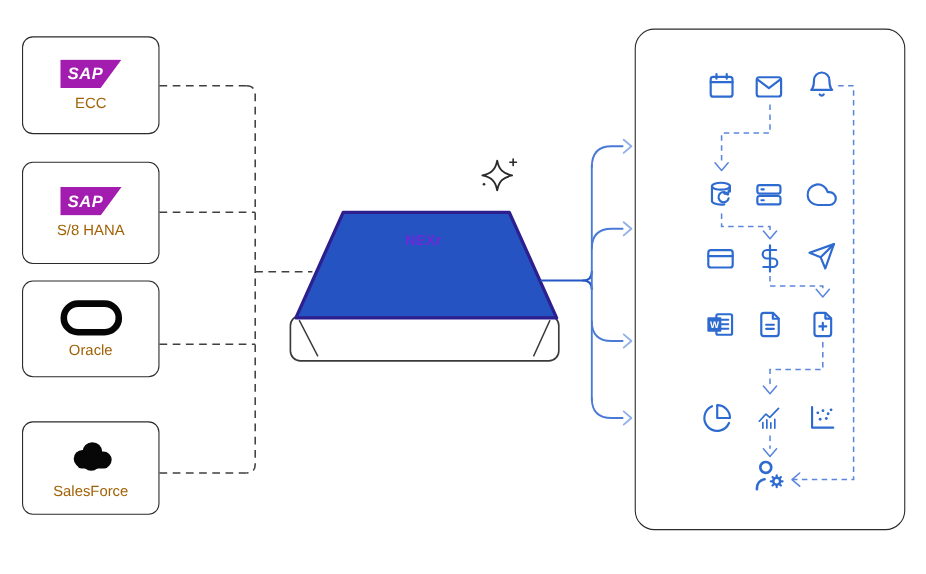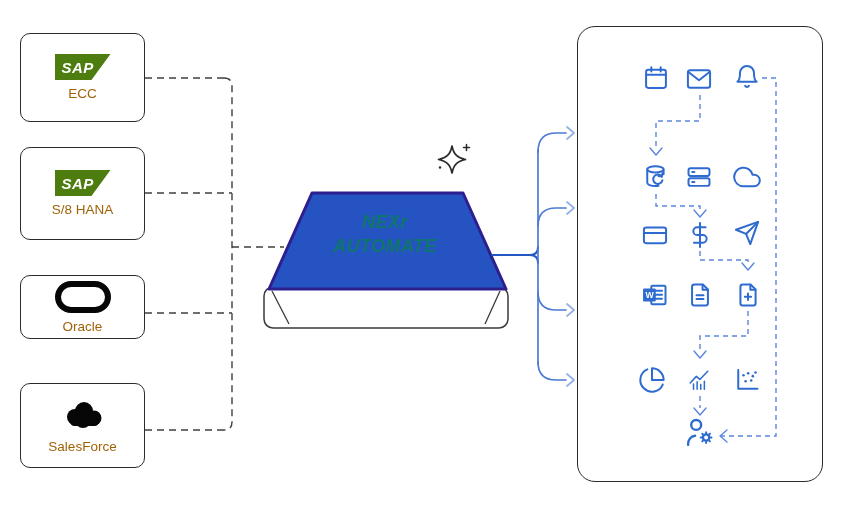--- a/index.html
+++ b/index.html
@@ -9,30 +9,30 @@
   }
   #scene{position:absolute;left:0;top:0;z-index:0;}
   .src{
     position:absolute;left:20px;width:125px;background:#fff;
     border:1.5px solid #2b2b2b;border-radius:10px;z-index:2;
     display:flex;flex-direction:column;align-items:center;justify-content:center;gap:6px;
     box-sizing:border-box;
   }
   .src-label{font-size:13.5px;color:#a16207;}
   .saplogo{
-    width:56px;height:26px;background:#4d7c0f;
+    width:56px;height:26px;background:#a21caf;
     clip-path:polygon(0 0,100% 0,66% 100%,0 100%);
     color:#fff;font-style:italic;font-weight:700;font-size:15px;letter-spacing:.5px;
     display:flex;align-items:center;padding-left:7px;box-sizing:border-box;
   }
   .oraclelogo{width:56px;height:32px;border:6px solid #060606;border-radius:16px;box-sizing:border-box;}
   #hub-title{
     position:absolute;left:295px;top:210px;width:180px;z-index:3;
-    text-align:center;color:#0f766e;font-weight:700;font-size:18px;
-    line-height:1.35;letter-spacing:.4px;font-style:italic;
+    text-align:center;color:#6d28d9;font-weight:700;font-size:13px;
+    line-height:1.35;letter-spacing:.4px;
   }
   #panel{
     position:absolute;left:577px;top:26px;width:246px;height:456px;z-index:1;
     border:1.6px solid #2b2b2b;border-radius:18px;box-sizing:border-box;background:transparent;
   }
   .ic{position:absolute;z-index:2;}
   .ic .st{stroke:#2e6bd0;stroke-width:1.7;fill:none;stroke-linecap:round;stroke-linejoin:round;}
   .thin{stroke-width:1.3 !important;}
 </style>
 </head>
@@ -104,40 +104,39 @@
       <span>SAP</span>
     </div>
   <div class="src-label">ECC</div>
 </div>
 <div class="src" id="src-s4" style="top:147px;height:93px">
   <div class="saplogo">
       <span>SAP</span>
     </div>
   <div class="src-label">S/8 HANA</div>
 </div>
-<div class="src" id="src-oracle" style="top:275px;height:64px">
+<div class="src" id="src-oracle" style="top:255px;height:88px">
   <div class="oraclelogo"></div>
   <div class="src-label">Oracle</div>
 </div>
 <div class="src" id="src-sf" style="top:383px;height:85px">
   <svg width="54" height="36" viewBox="0 0 54 36">
     <g fill="#070707">
       <circle cx="19" cy="20" r="8"></circle>
         <circle cx="28" cy="14" r="9"></circle>
       <circle cx="38" cy="21" r="7.5"></circle>
         <circle cx="27" cy="23" r="8"></circle>
       <rect x="14" y="20" width="29" height="9" rx="4.5"></rect>
     </g>
   </svg>
   <div class="src-label">SalesForce</div>
 </div>
 
 <div id="hub-title">
   <div>NEXr</div>
-  <div>AUTOMATE</div>
 </div>
 
 <div id="panel"></div>
 
 <svg class="ic" style="left:642px;top:64px" width="28" height="28" viewBox="0 0 24 24">
   <g class="st">
       <rect x="3.5" y="5" width="17" height="15.5" rx="2"></rect>
       <path d="M8 2.8v3.7M16 2.8v3.7M3.5 9.2h17"></path>
     </g>
 </svg>

